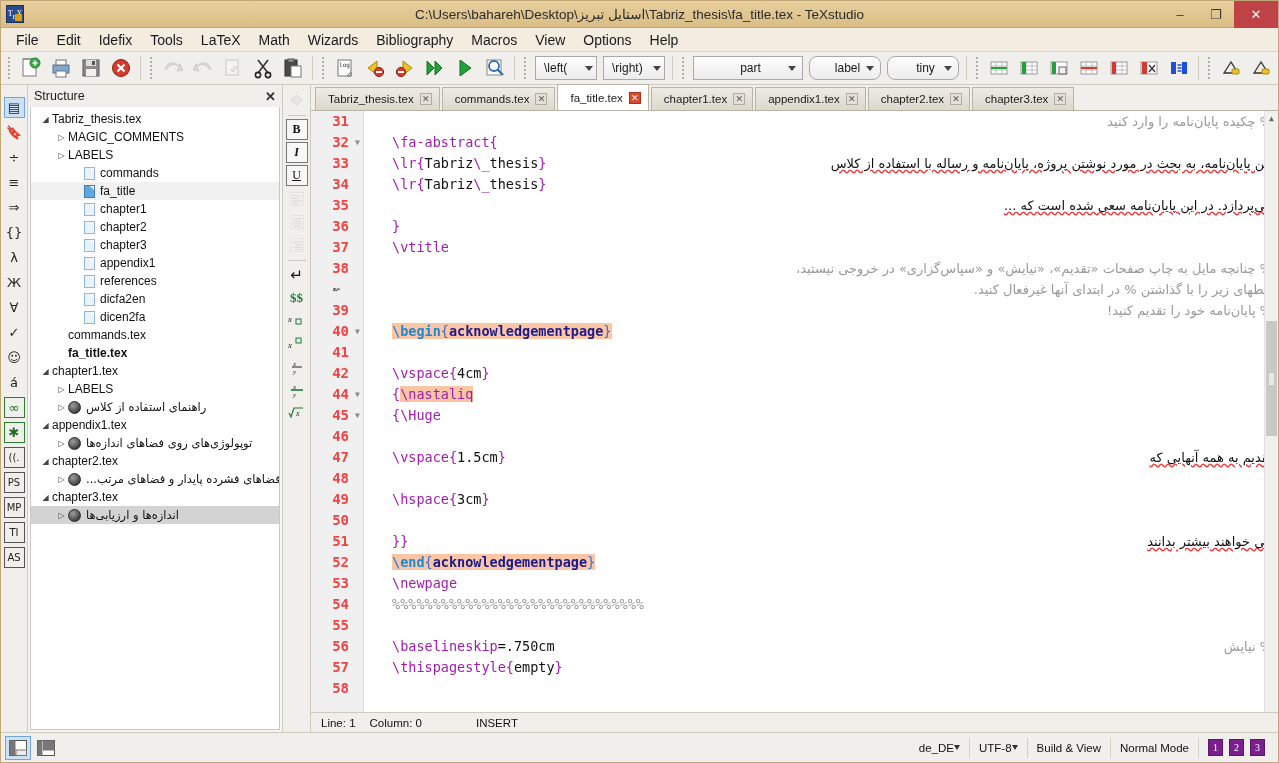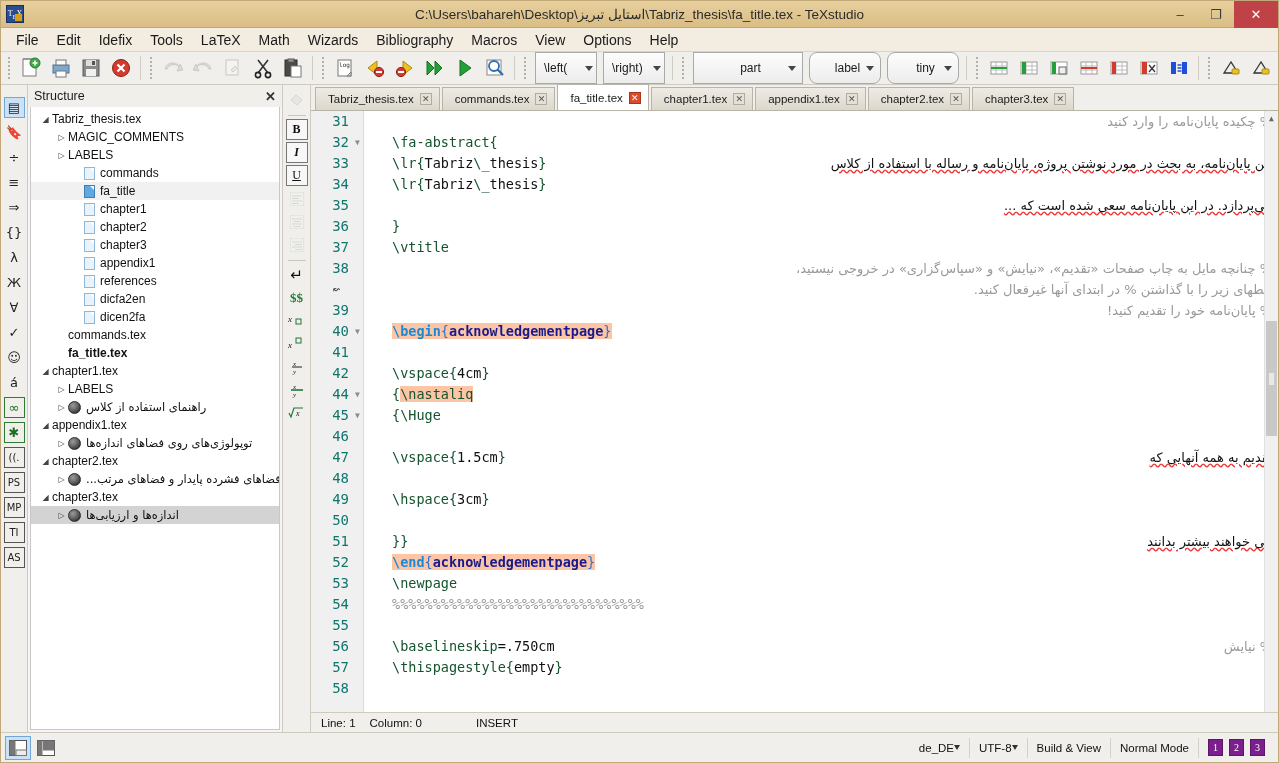--- a/index.html
+++ b/index.html
@@ -78,21 +78,21 @@
   .tsep { width: 1px; height: 24px; background: #d0ccc2; margin: 0 4px; }
   .tbtn {
     width: 30px; height: 28px;
     display: flex; align-items: center; justify-content: center;
     position: relative;
   }
   .tbtn svg { display: block; }
   .tbtn.disabled { opacity: .38; }
 
   .combo {
-    height: 32px; min-width: 62px;
+    height: 24px; min-width: 62px;
     border: 1px solid #a9a9a9; background: linear-gradient(#fdfdfd,#ececec);
     display: flex; align-items: center; justify-content: space-between;
     padding: 0 3px 0 8px; margin: 0 3px; font-size: 12px; color: #1a1a1a;
   }
   .combo .caret {
     width: 0; height: 0; margin-left: 8px;
     border-left: 4px solid transparent; border-right: 4px solid transparent;
     border-top: 5px solid #444;
   }
   .combo.w-wide { min-width: 110px; justify-content: center; position: relative; }
@@ -221,30 +221,30 @@
   .gutter {
     position: absolute; left: 0; top: 0; bottom: 0; width: 53px;
     background: #f0f0f0; border-right: 1px solid #dadada;
   }
   .lines { position: absolute; left: 0; right: 14px; top: 0; }
   .ln {
     position: relative; height: 21px; line-height: 21px;
     white-space: pre; display: flex;
   }
   .num {
-    width: 40px; text-align: right; color: #0f766e;
+    width: 40px; text-align: right; color: #ef4444;
     font-family: "DejaVu Sans Mono", monospace; font-size: 14px;
-    flex: 0 0 40px; padding-right: 2px;
+    flex: 0 0 40px; padding-right: 2px; font-weight: bold;
   }
   .fold {
     width: 13px; flex: 0 0 13px; text-align: center;
     color: #8b8b8b; font-size: 8px; line-height: 21px;
   }
   .code { flex: 1; padding-left: 28px; color: #111; position: relative; min-width: 0; }
-  .cmd { color: #14532d; }
+  .cmd { color: #a21caf; }
   .kw-begin { color: #1b8ad6; font-weight: bold; }
   .kw-env   { color: #1a1a8c; font-weight: bold; }
   .brace    { color: #2f6fd0; }
   .hl-orange { background: #fcc6a6; }
   .comment  { color: #9a9a9a; }
 
   
   .fa {
     position: absolute; right: 6px; top: 0;
     direction: rtl; text-align: right;

